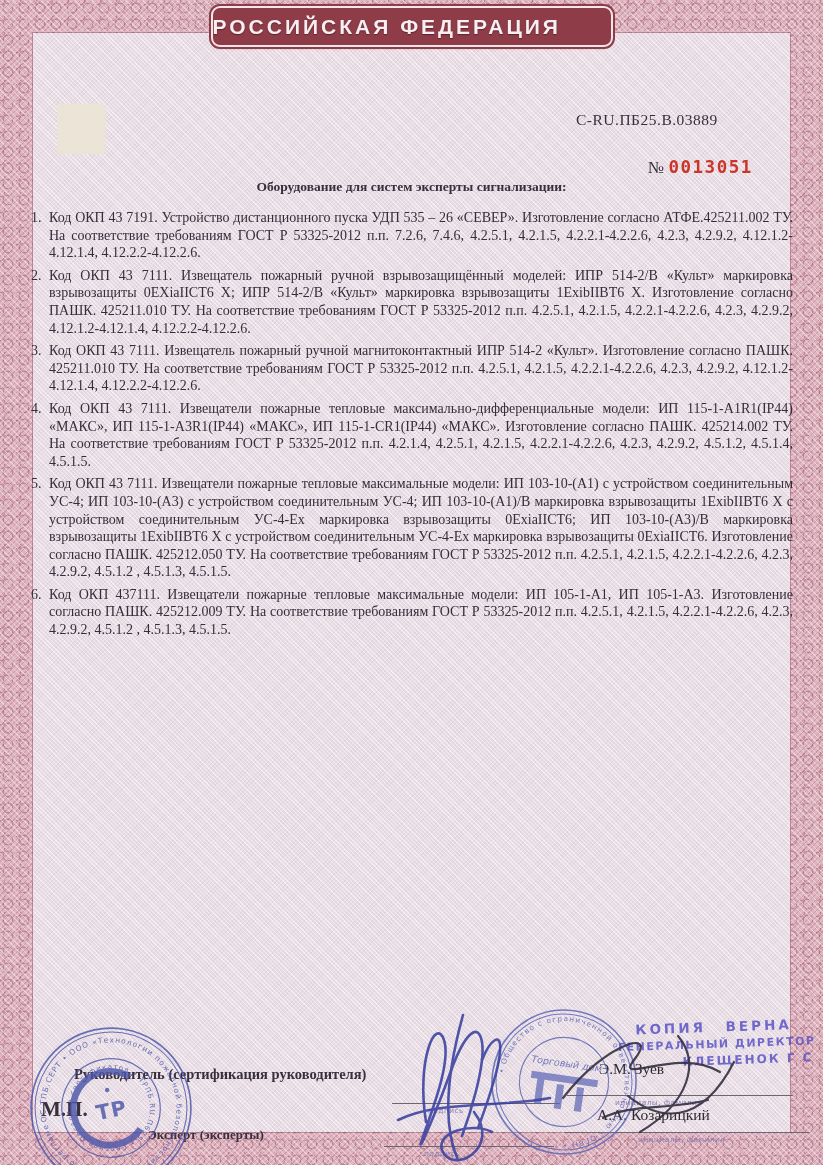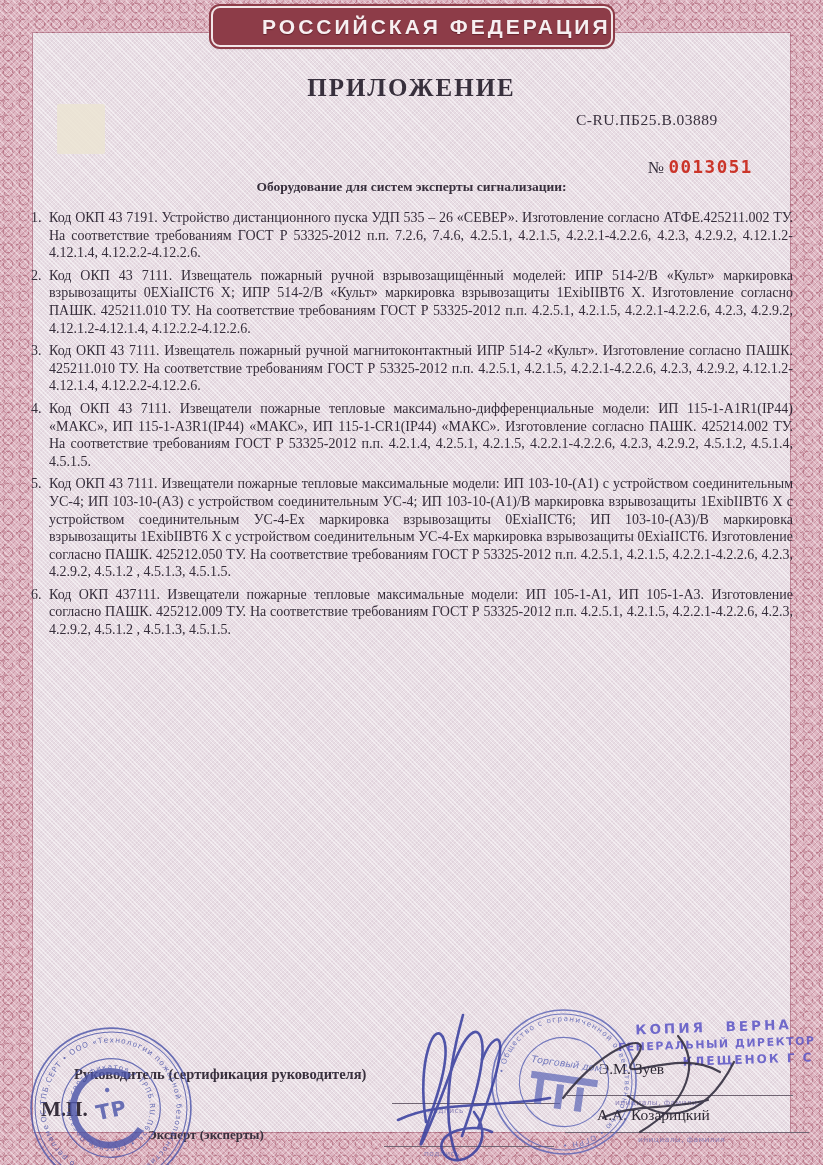--- a/index.html
+++ b/index.html
@@ -20,21 +20,21 @@
     background-image:
       repeating-linear-gradient(45deg, rgba(255,255,255,.5) 0 1px, rgba(0,0,0,0) 1px 3px),
       repeating-linear-gradient(-45deg, rgba(186,160,178,.16) 0 1px, rgba(0,0,0,0) 1px 3px);
     box-shadow:0 0 0 1px rgba(145,72,96,.45);
   }
   .patch{position:absolute;left:24px;top:71px;width:48px;height:50px;background:rgba(235,228,210,.85);border-radius:2px;}
   .banner{
     position:absolute;left:50%;top:-27px;transform:translateX(-50%);
     width:398px;height:37px;background:#8d3c48;border:2px solid #f2e6e8;border-radius:9px;
     box-shadow:0 0 0 2px #8d3c48, 0 1px 3px rgba(60,10,20,.35);
-    display:flex;align-items:center;justify-content:flex-end;
+    display:flex;align-items:center;justify-content:flex-start;
   }
   .banner span{color:#f7eff1;font-family:"Liberation Sans",sans-serif;font-weight:bold;font-size:21px;letter-spacing:3px;text-shadow:0 1px 1px rgba(60,10,20,.5);}
   .abs{position:absolute;}
   .title{left:50%;top:41px;transform:translateX(-50%);font-size:25px;font-weight:bold;letter-spacing:2px;color:#372f3c;white-space:nowrap;}
   .subtitle{left:160px;top:84px;font-size:19px;font-weight:bold;color:#372f3c;white-space:pre;}
   .cert-number{left:543px;top:78px;font-size:15.5px;color:#372f3c;letter-spacing:.5px;}
   .cert-type{left:223px;top:113px;font-size:16.5px;color:#3a323e;}
   .blank-no{left:615px;top:124px;font-size:17px;color:#372f3c;white-space:nowrap;}
   .blank-no b{font-family:"DejaVu Sans Mono",monospace;font-weight:bold;color:#cb3429;letter-spacing:1.5px;font-size:17.5px;}
   .equipment{left:50%;top:146px;transform:translateX(-50%);font-size:13.5px;font-weight:bold;color:#372f3c;white-space:nowrap;}
@@ -63,21 +63,20 @@
 
 <div class="page">
   <div class="sheet">
 
     <div class="patch"></div>
 
     <div class="banner">
       <span>РОССИЙСКАЯ ФЕДЕРАЦИЯ</span>
     </div>
 
-    <div class="abs title">ПРИЛОЖЕНИЕ</div>
     <div class="abs cert-number">C-RU.ПБ25.В.03889</div>
     <div class="abs blank-no"><span>№ </span><b>0013051</b></div>
     <div class="abs equipment">Оборудование для систем эксперты сигнализации:</div>
 
     <div class="items">
       <div class="item"><span class="num">1.</span><span>Код ОКП 43 7191.  Устройство дистанционного пуска УДП 535 – 26 «СЕВЕР».  Изготовление согласно АТФЕ.425211.002 ТУ.  На соответствие требованиям ГОСТ Р 53325-2012 п.п. 7.2.6, 7.4.6, 4.2.5.1, 4.2.1.5, 4.2.2.1-4.2.2.6, 4.2.3, 4.2.9.2, 4.12.1.2-4.12.1.4, 4.12.2.2-4.12.2.6.</span></div>
       <div class="item"><span class="num">2.</span><span>Код ОКП 43 7111. Извещатель пожарный ручной взрывозащищённый моделей: ИПР 514-2/В «Культ» маркировка взрывозащиты 0EXiaIICT6 X; ИПР 514-2/В «Культ» маркировка взрывозащиты 1ExibIIBT6 X.  Изготовление согласно ПАШК. 425211.010 ТУ.  На соответствие требованиям ГОСТ Р 53325-2012 п.п. 4.2.5.1, 4.2.1.5, 4.2.2.1-4.2.2.6, 4.2.3, 4.2.9.2, 4.12.1.2-4.12.1.4, 4.12.2.2-4.12.2.6.</span></div>
       <div class="item"><span class="num">3.</span><span>Код ОКП 43 7111. Извещатель пожарный ручной магнитоконтактный ИПР 514-2 «Культ». Изготовление согласно ПАШК. 425211.010 ТУ.  На соответствие требованиям ГОСТ Р 53325-2012 п.п. 4.2.5.1, 4.2.1.5, 4.2.2.1-4.2.2.6, 4.2.3, 4.2.9.2, 4.12.1.2-4.12.1.4, 4.12.2.2-4.12.2.6.</span></div>
       <div class="item"><span class="num">4.</span><span>Код ОКП 43 7111. Извещатели пожарные тепловые максимально-дифференциальные модели: ИП 115-1-A1R1(IP44) «МАКС», ИП 115-1-A3R1(IP44) «МАКС», ИП 115-1-CR1(IP44) «МАКС». Изготовление согласно ПАШК. 425214.002 ТУ. На соответствие требованиям ГОСТ Р 53325-2012 п.п. 4.2.1.4, 4.2.5.1, 4.2.1.5, 4.2.2.1-4.2.2.6, 4.2.3, 4.2.9.2, 4.5.1.2, 4.5.1.4, 4.5.1.5.</span></div>
       <div class="item"><span class="num">5.</span><span>Код ОКП 43 7111.  Извещатели пожарные тепловые максимальные модели: ИП 103-10-(А1) с устройством соединительным УС-4;  ИП 103-10-(А3) с устройством соединительным УС-4;  ИП 103-10-(А1)/В маркировка взрывозащиты 1ExibIIBT6 X  с устройством соединительным УС-4-Ex маркировка взрывозащиты 0ExiaIICT6; ИП 103-10-(А3)/В маркировка взрывозащиты 1ExibIIBT6 X  с устройством соединительным УС-4-Ex маркировка взрывозащиты 0ExiaIICT6.  Изготовление согласно ПАШК. 425212.050 ТУ. На соответствие требованиям ГОСТ Р 53325-2012 п.п. 4.2.5.1, 4.2.1.5, 4.2.2.1-4.2.2.6, 4.2.3, 4.2.9.2, 4.5.1.2 , 4.5.1.3, 4.5.1.5.</span></div>

